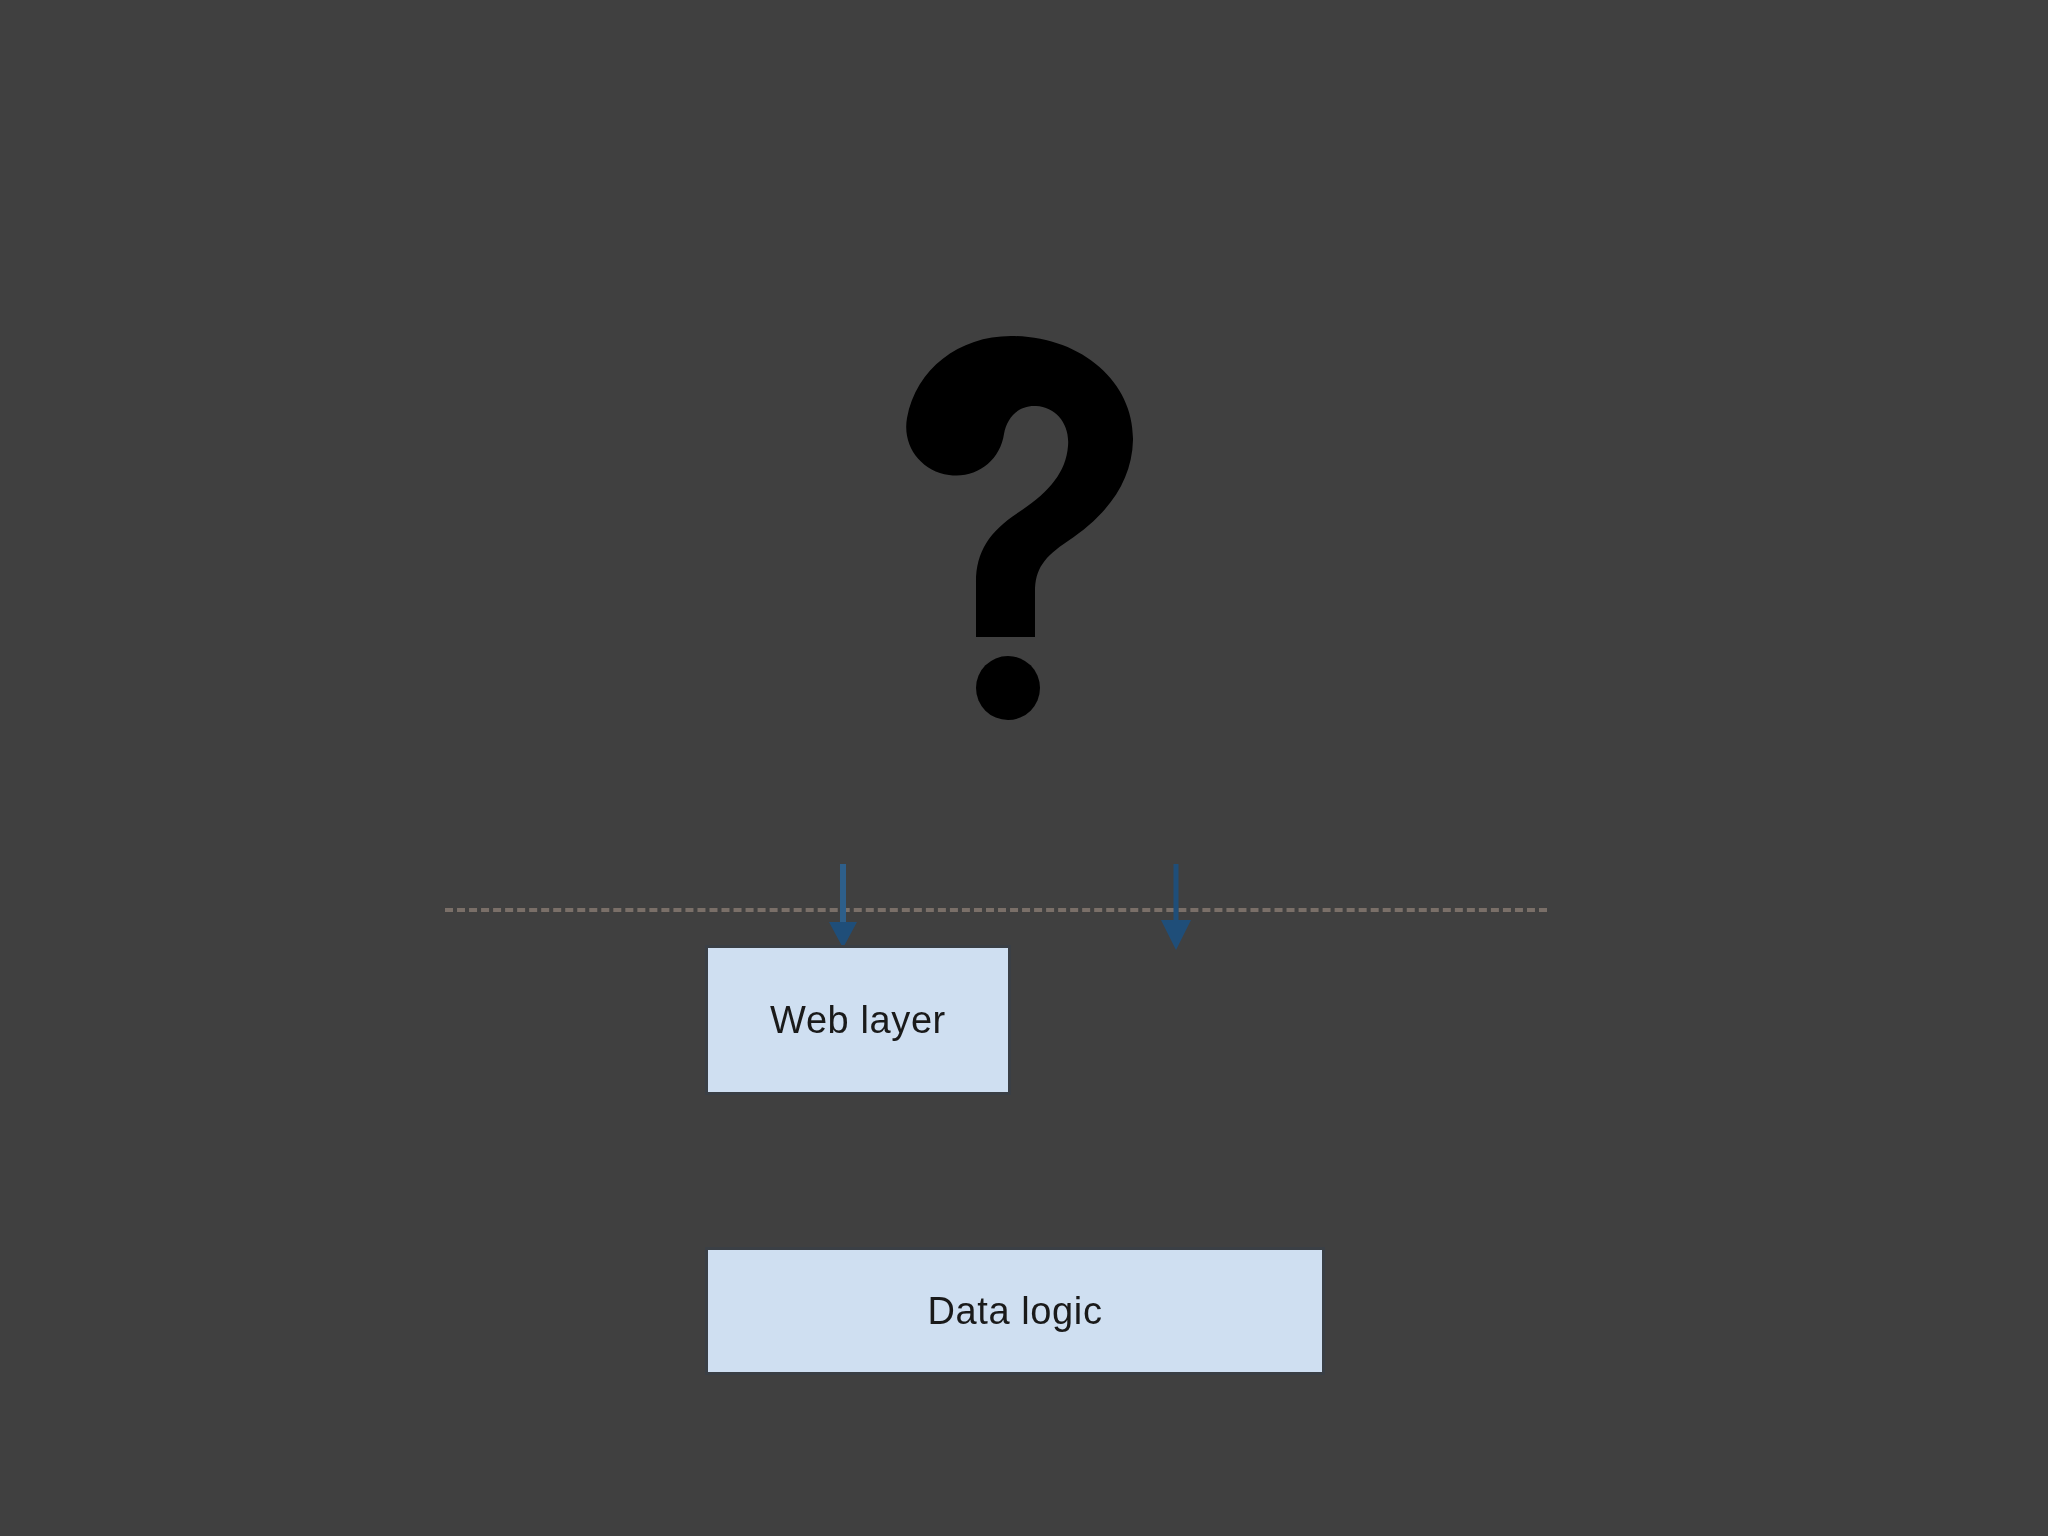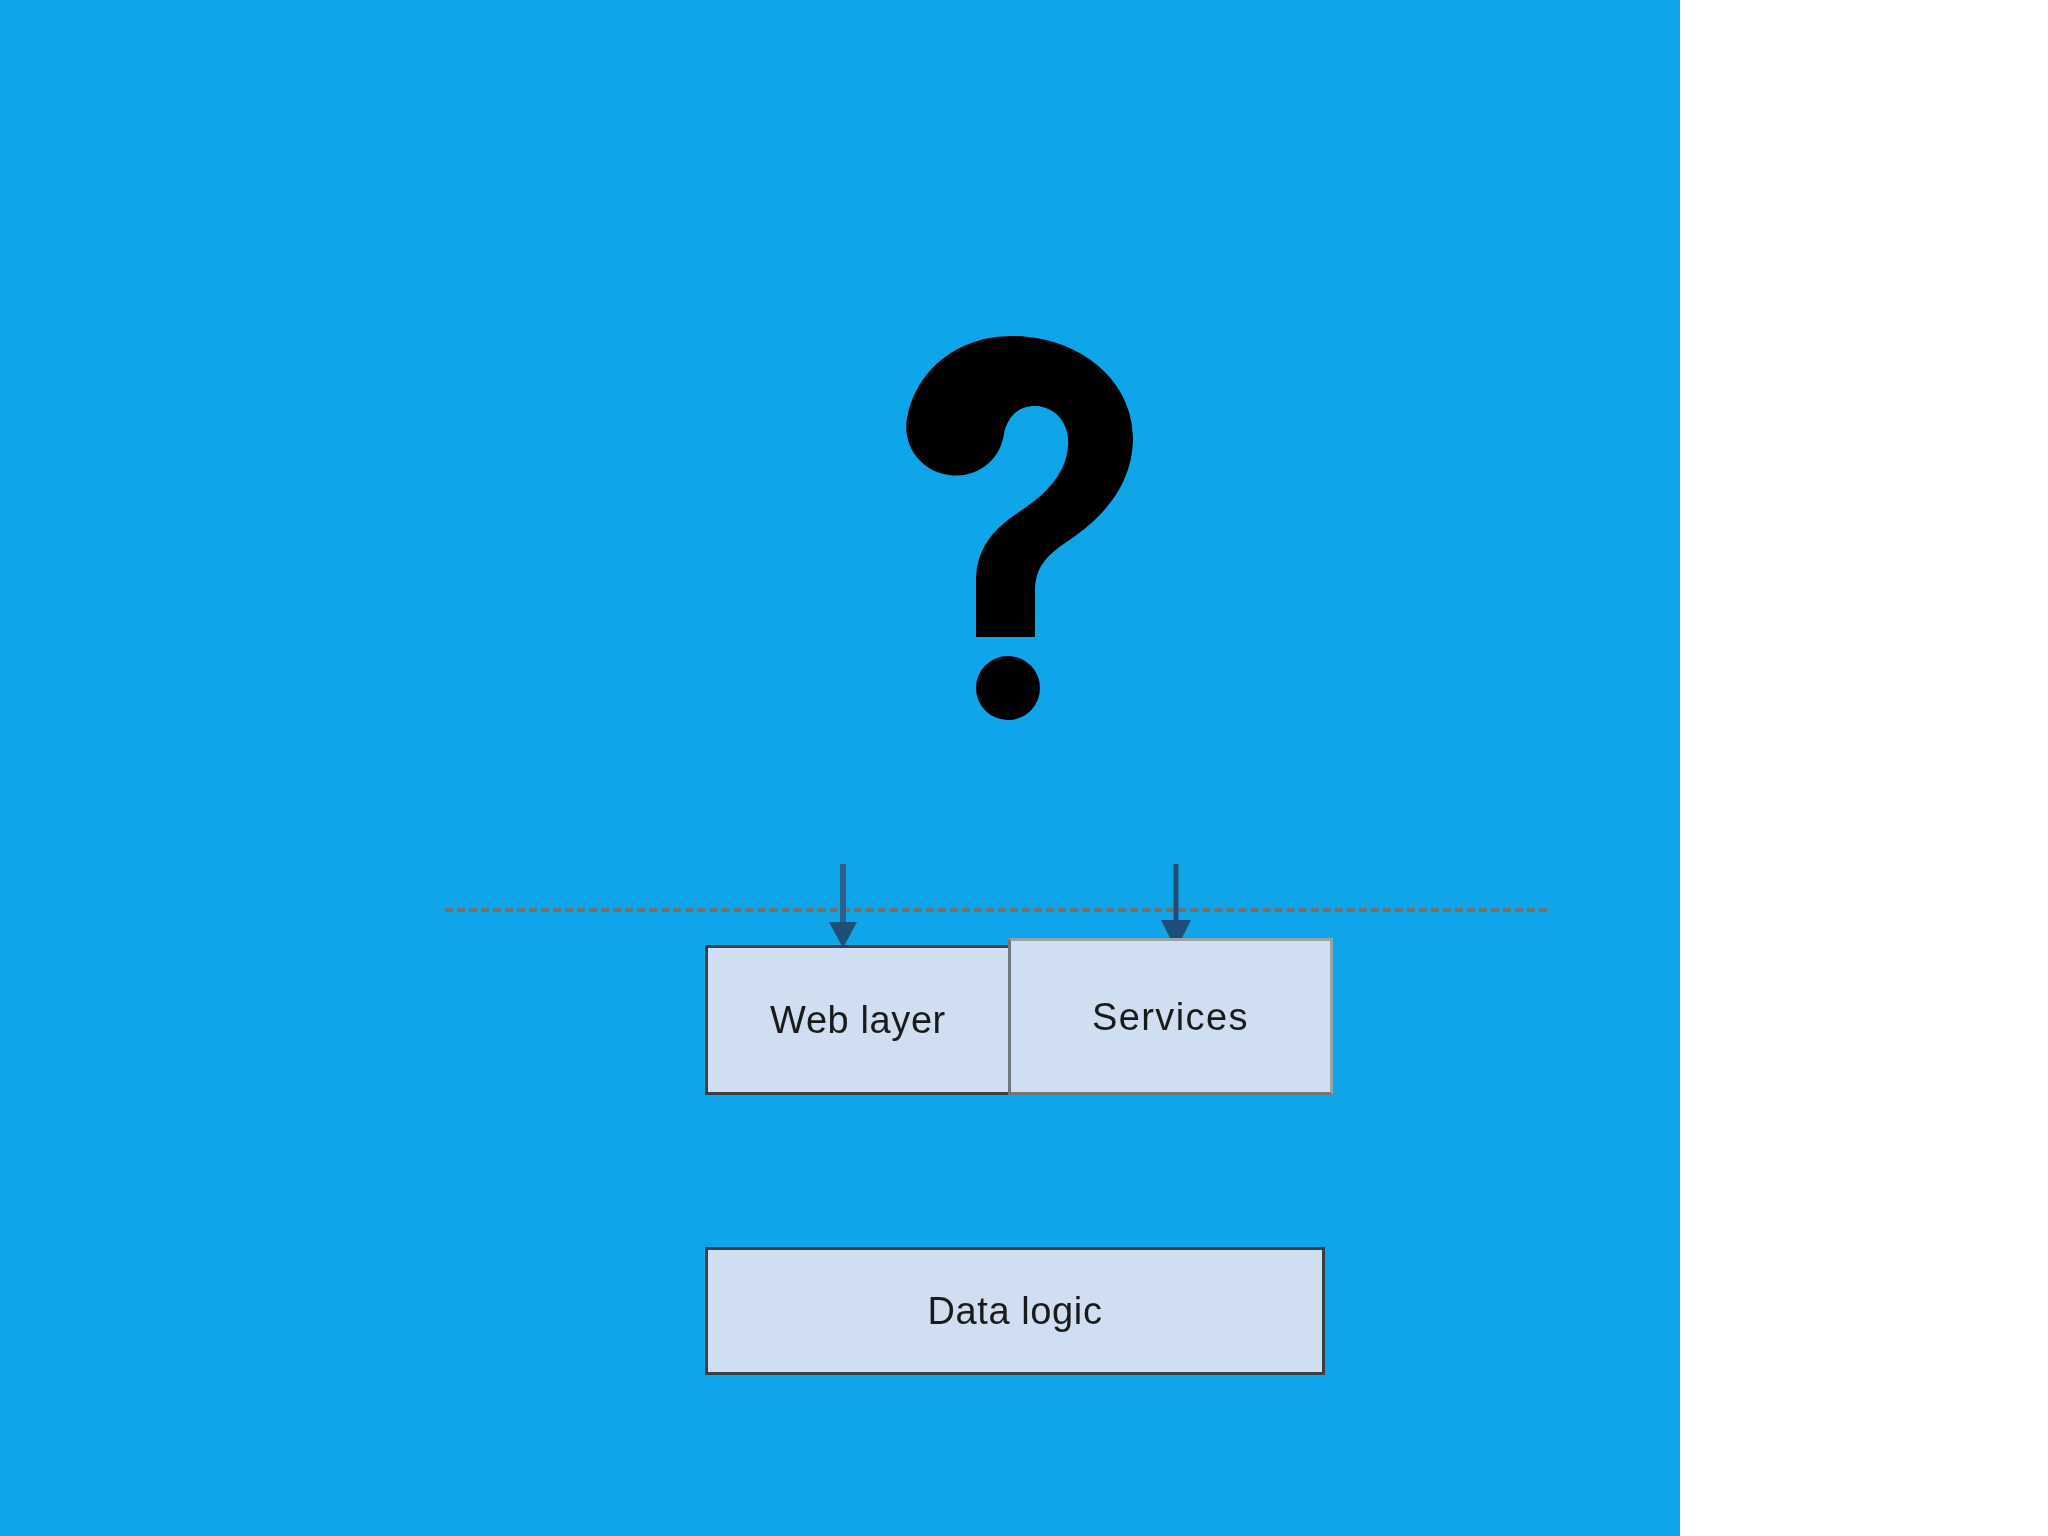--- a/index.html
+++ b/index.html
@@ -6,23 +6,23 @@
   html, body {
     margin: 0;
     padding: 0;
     background: #ffffff;
   }
   body {
     font-family: "Liberation Sans", sans-serif;
   }
   #slide {
     position: relative;
-    width: 1680px;
+    width: 2048px;
     height: 1536px;
-    background: #0ea5e9;
+    background: #404040;
     overflow: hidden;
   }
 
   
   .qmark {
     position: absolute;
     left: 880px;
     top: 330px;
     width: 260px;
     height: 400px;
@@ -116,22 +116,19 @@
     <svg width="40" height="88" viewBox="0 0 40 88" xmlns="http://www.w3.org/2000/svg">
       <line x1="19" y1="2" x2="19" y2="62" stroke="#1f4e79" stroke-width="5"></line>
       <polygon points="4,58 34,58 19,88" fill="#1f4e79"></polygon>
     </svg>
   </div>
 
   <div id="box-web" class="box">
     <span class="box-label">Web layer</span>
   </div>
 
-  <div id="box-services" class="box soft-edge">
-    <span class="box-label">Services</span>
-  </div>
 
 
   <div id="box-data" class="box">
     <span class="box-label">Data logic</span>
   </div>
 
 </div>
 
 </body></html>

